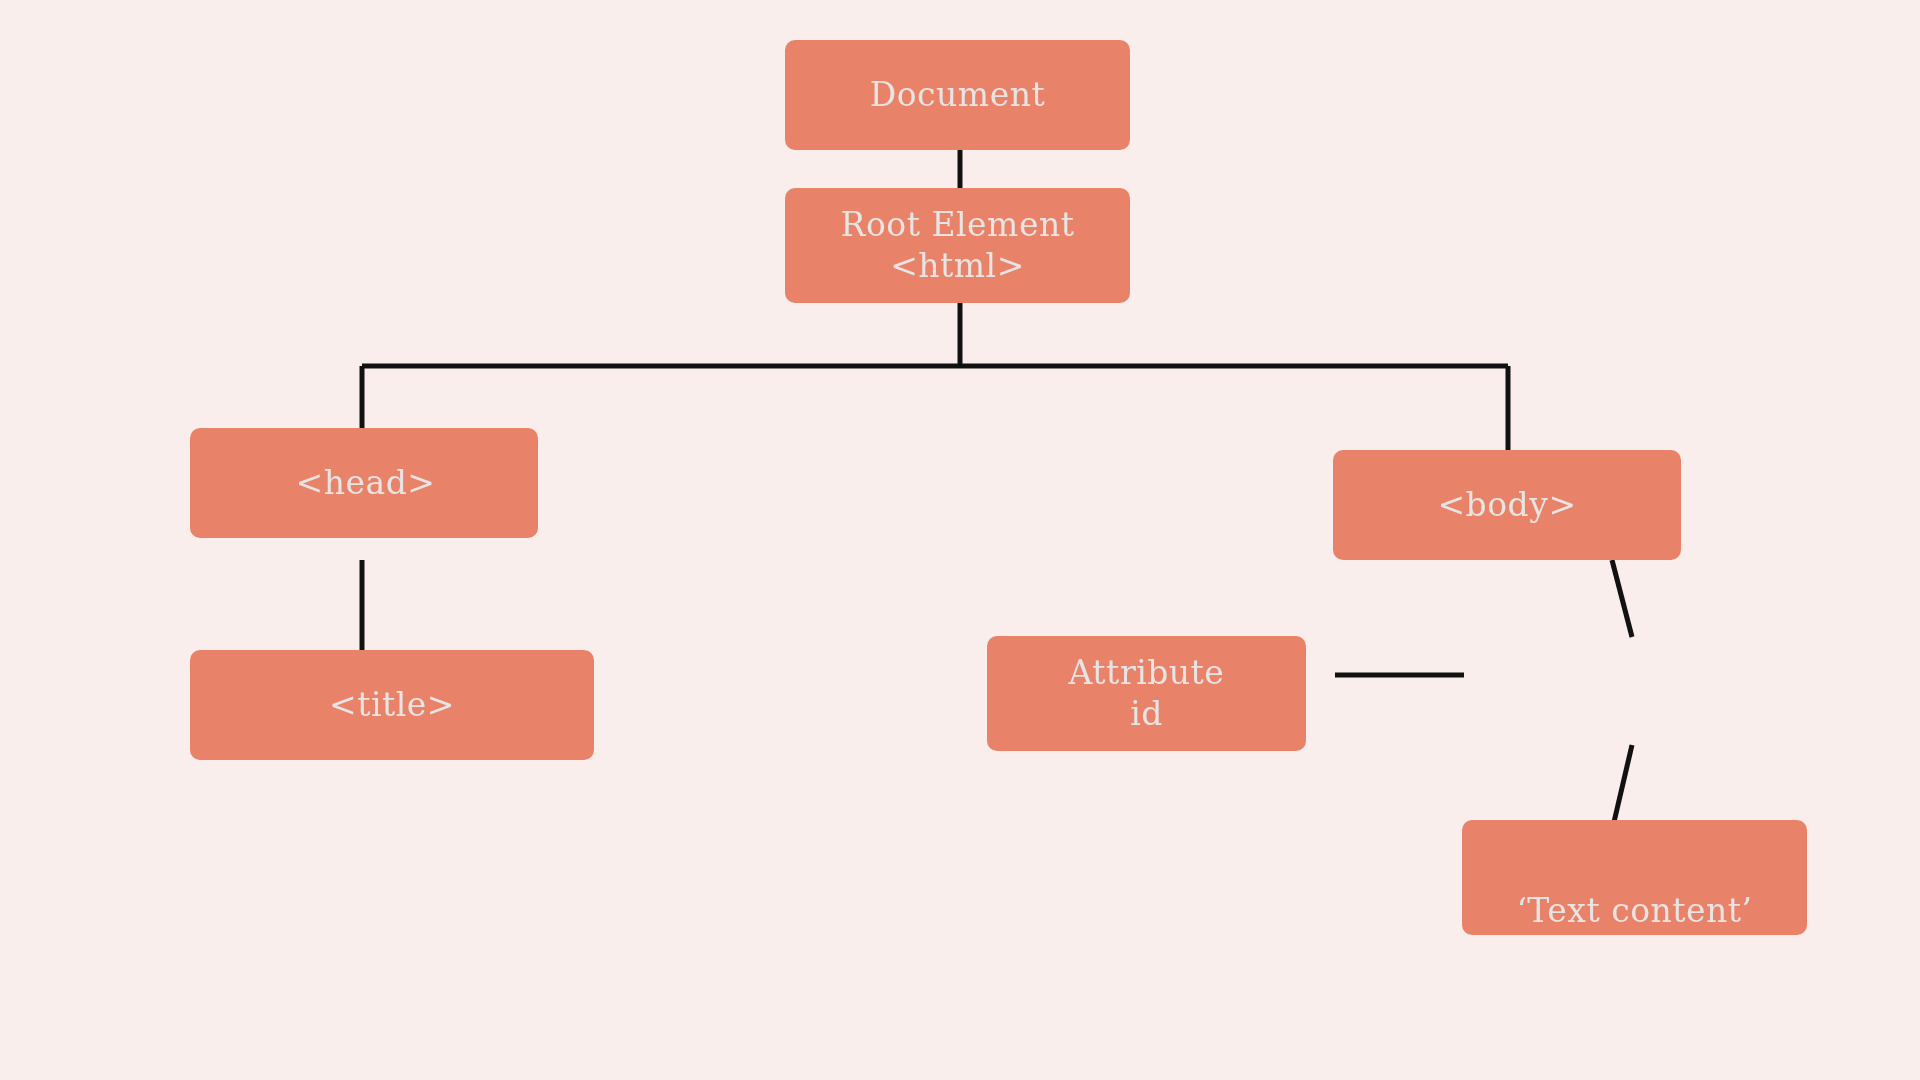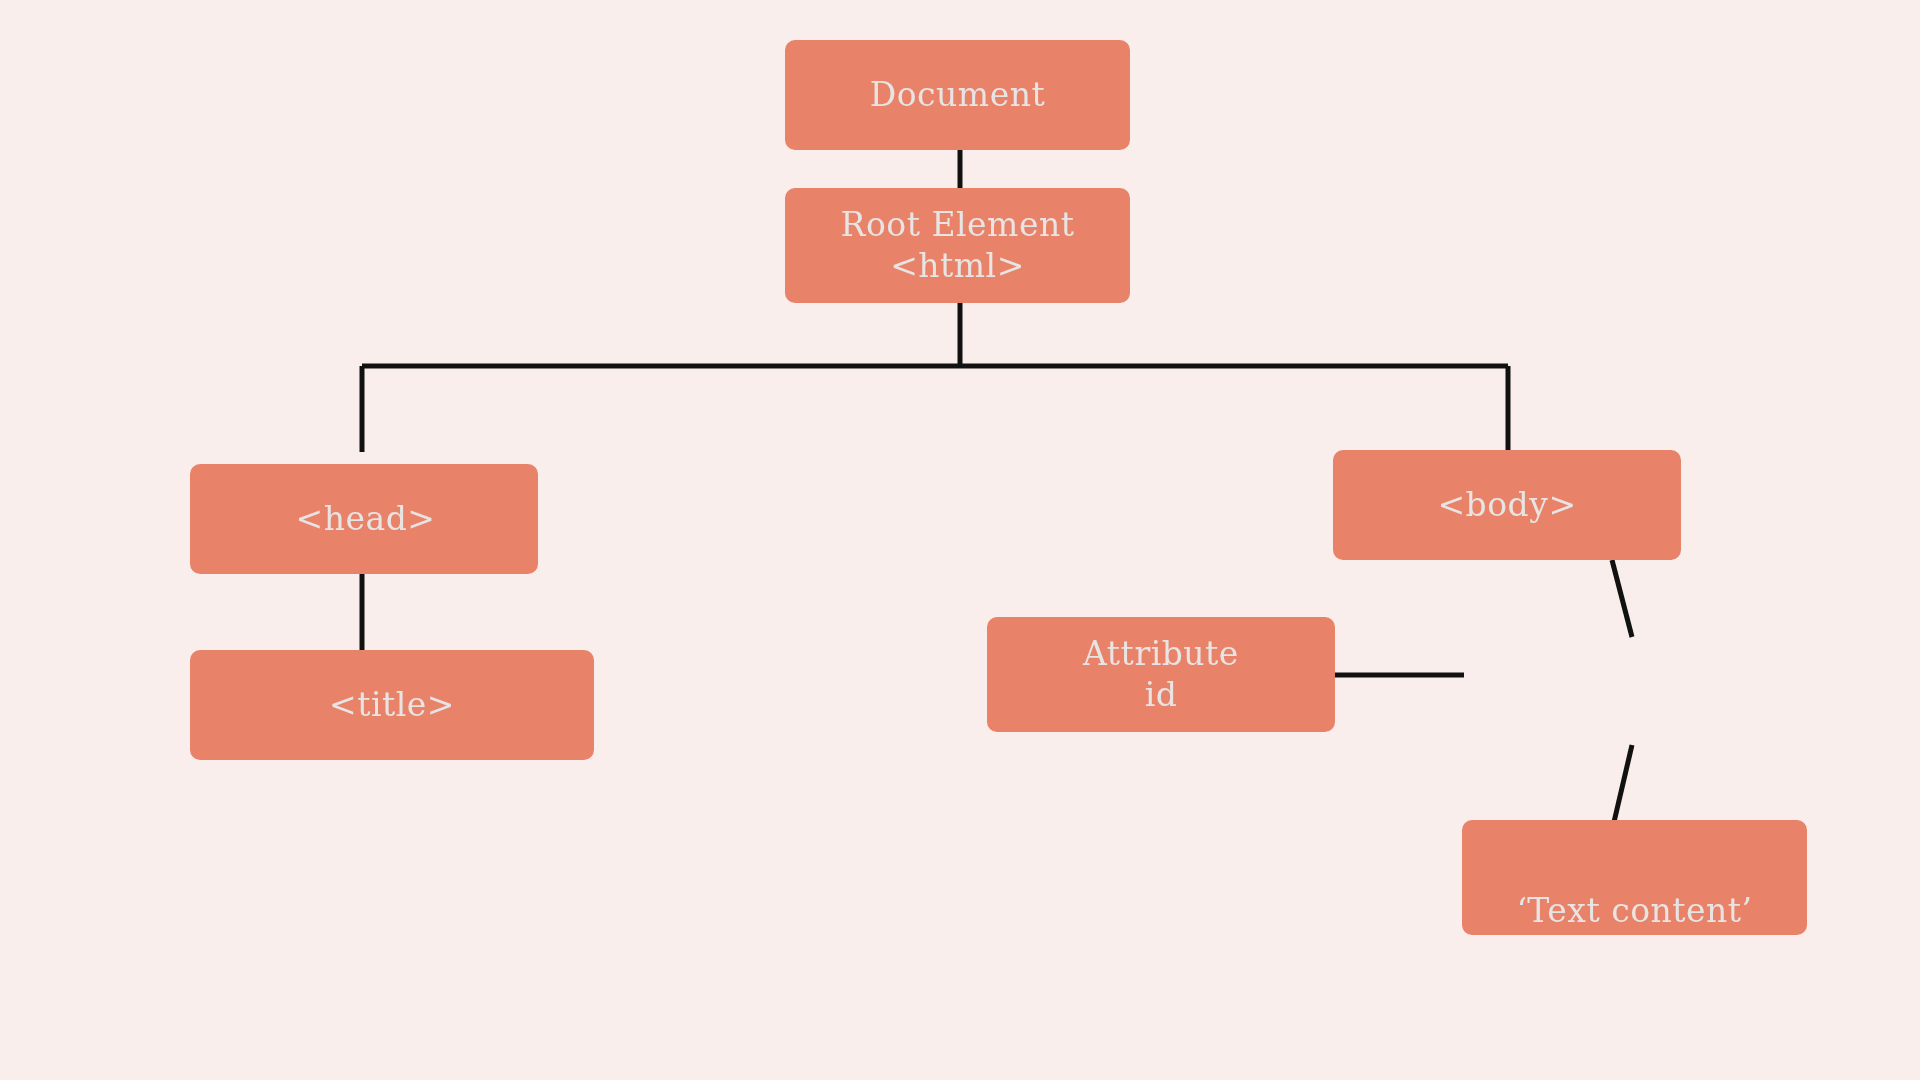--- a/index.html
+++ b/index.html
@@ -45,24 +45,24 @@
     padding: 4px 10px;
     white-space: pre;
   }
   .node .line2 {
     display: block;
   }
 
   
   #node-document      { left: 785px;  top: 40px;  width: 345px; height: 110px; }
   #node-root-element  { left: 785px;  top: 188px; width: 345px; height: 115px; }
-  #node-head          { left: 190px;  top: 464px; width: 348px; height: 110px; padding-left: 13px; }
+  #node-head          { left: 190px;  top: 428px; width: 348px; height: 110px; padding-left: 13px; }
   #node-body          { left: 1333px; top: 450px; width: 348px; height: 110px; }
   #node-title         { left: 190px;  top: 650px; width: 404px; height: 110px; }
-  #node-attribute     { left: 987px;  top: 617px; width: 348px; height: 115px; }
+  #node-attribute     { left: 987px;  top: 636px; width: 319px; height: 115px; }
   #node-h1            { left: 1462px; top: 635px; width: 345px; height: 110px; }
   #node-text-content  { left: 1462px; top: 820px; width: 345px; height: 115px; justify-content: flex-end; }
 </style>
 </head>
 <body>
 
 <div id="canvas">
 
   <svg id="edges" viewBox="0 0 1920 1080" width="1920" height="1080" xmlns="http://www.w3.org/2000/svg">
     <g stroke="#111111" stroke-width="5" fill="none" stroke-linecap="butt">

